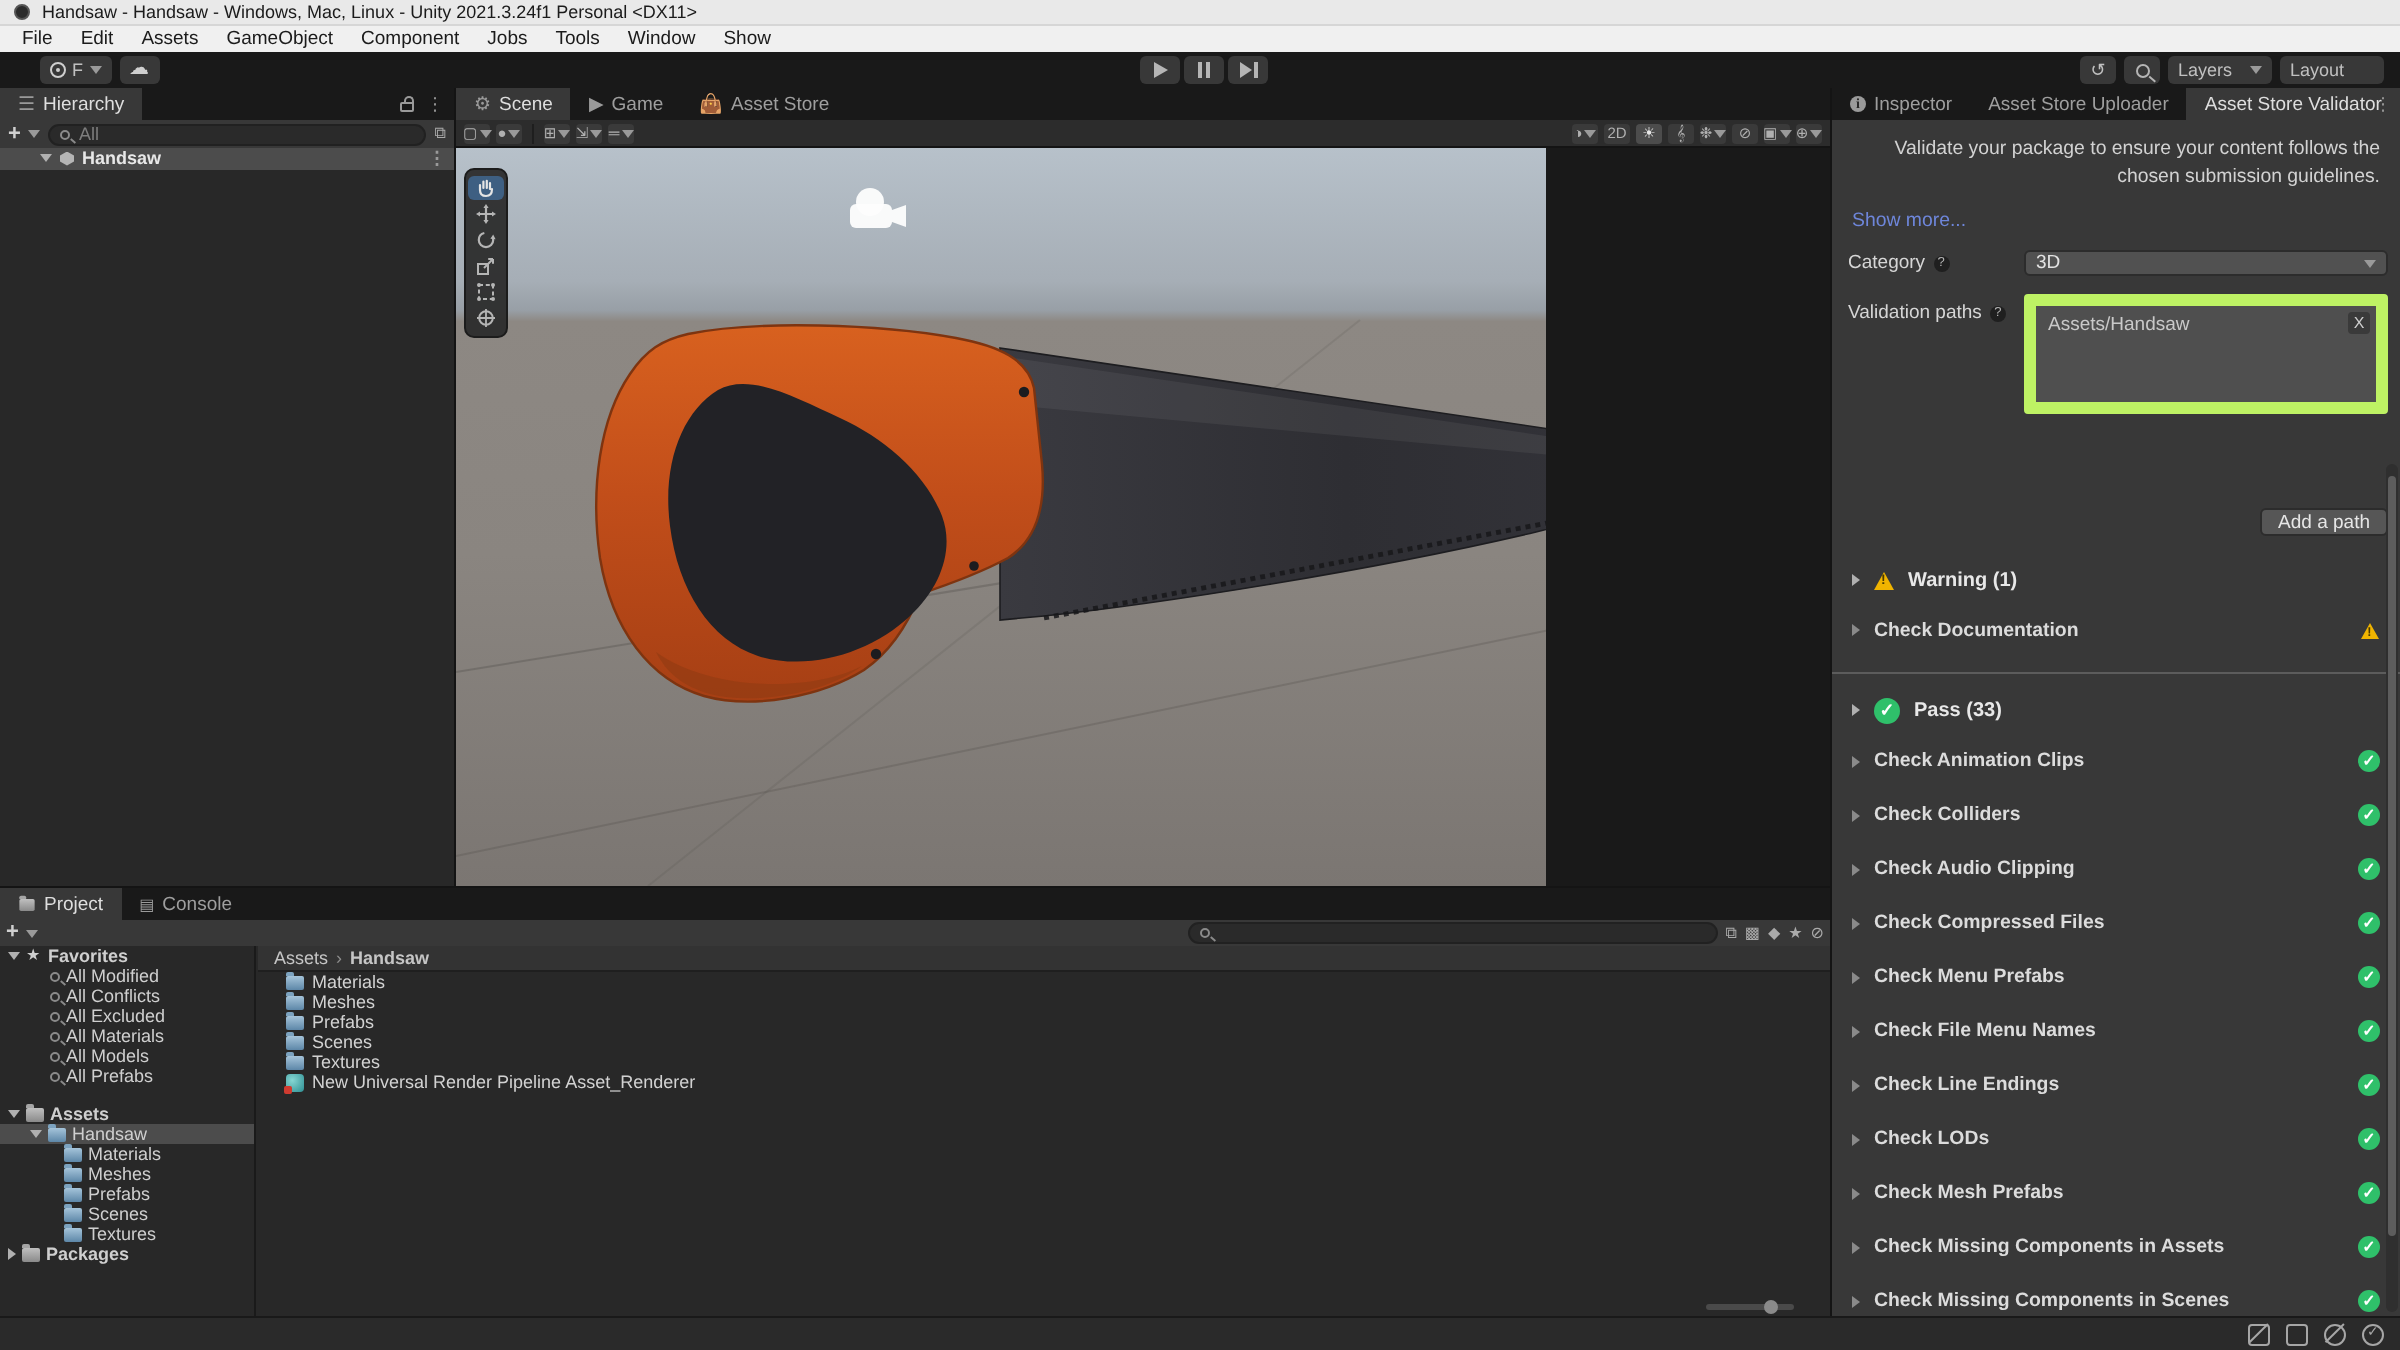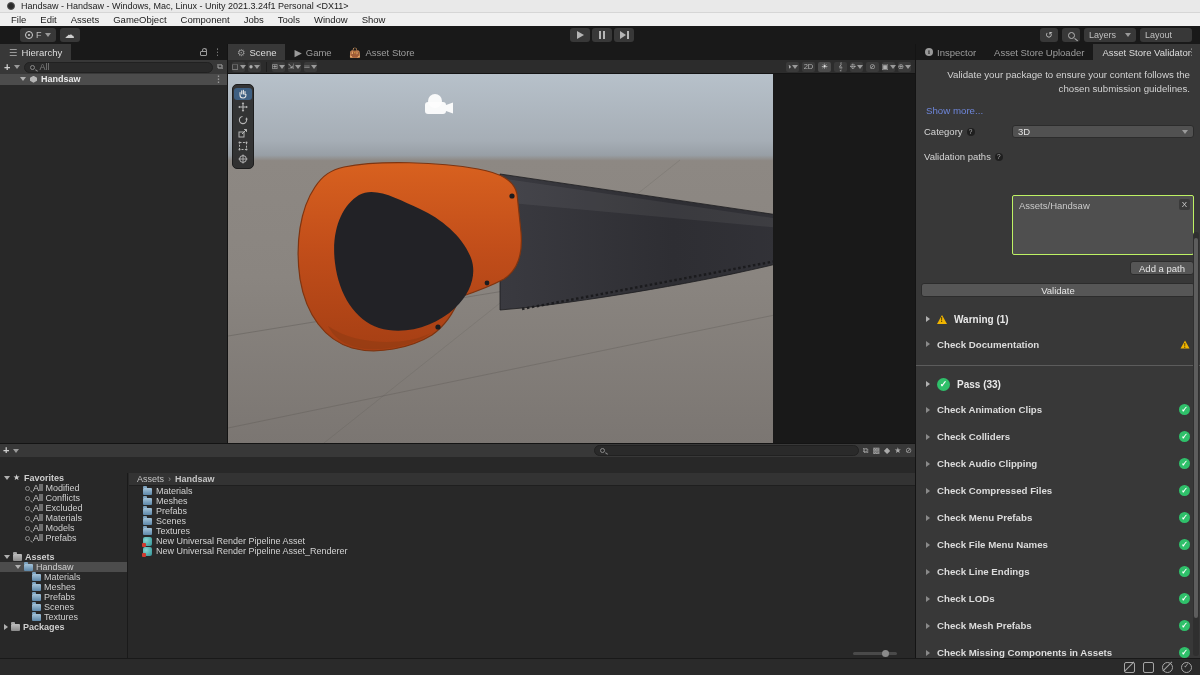--- a/index.html
+++ b/index.html
@@ -80,25 +80,25 @@
   .info-ic { width:8px; height:8px; border-radius:50%; background:#9a9a9a; color:#282828; font-size:7px; font-weight:bold;
              display:flex; align-items:center; justify-content:center; font-family:"Liberation Serif", serif; }
   .desc { padding:8px 10px 0; line-height:1.45; color:#d2d2d2; font-size:9.7px;text-align:right; }
   .link { padding:9px 10px 0; color:#6e86da; font-size:9.7px; }
   .form-row { display:flex; align-items:flex-start; padding:9px 6px 0 8px; gap:4px; }
   .form-label { width:84px; display:flex; align-items:center; gap:4px; color:#d6d6d6; font-size:9.5px; flex:none; padding-top:1px; }
   .help-ic { width:8px; height:8px; border-radius:50%; background:#1f1f1f; color:#b5b5b5; font-size:6.5px;
              display:flex; align-items:center; justify-content:center; flex:none; }
   .dropdown { flex:1; height:13px; background:#515151; border:1px solid #2c2c2c; border-radius:3px;
               display:flex; align-items:center; justify-content:space-between; padding:0 5px; color:#e2e2e2; font-size:9.5px; }
-  .paths-box { flex:1; height:60px; background:#4f4f4f; border:1px solid #bef264; border-radius:2px; position:relative;
-               padding:4px 6px; color:#c9c9c9; font-size:9.5px;margin-top:48px; }
+  .paths-box { flex:1; height:60px; background:#4f4f4f; border:6px solid #bef264; border-radius:2px; position:relative;
+               padding:4px 6px; color:#c9c9c9; font-size:9.5px; }
   .x-btn { position:absolute; right:3px; top:3px; width:11px; height:11px; background:#3a3a3a; border-radius:2px;
            color:#cfcfcf; font-size:8px; display:flex; align-items:center; justify-content:center; }
-  .addpath-row { display:flex; justify-content:flex-end; padding:6px 6px 0; }
+  .addpath-row { display:flex; justify-content:flex-end; padding:6px 6px 0;margin-top:41px; }
   .btn { background:#565656; border:1px solid #2c2c2c; border-radius:3px; color:#e6e6e6; font-size:9.5px;
          display:flex; align-items:center; justify-content:center; height:14px; padding:0 8px; }
   .validate-btn { margin:8px 5px 0; height:14px; }
   .results { margin-top:10px; }
   .res-head { display:flex; align-items:center; gap:7px; height:24px; padding:0 10px; font-weight:bold; color:#e8e8e8; font-size:10px; }
   .res-row { display:flex; align-items:center; gap:7px; height:27px; padding:0 10px; font-weight:bold; color:#dcdcdc; font-size:9.7px; }
   .res-row .grow, .res-head .grow { flex:1; }
   .tri-warn { width:0; height:0; border-left:5.5px solid transparent; border-right:5.5px solid transparent;
               border-bottom:9.5px solid #f0b400; position:relative; flex:none; }
   .tri-warn::after { content:"!"; position:absolute; left:-1.5px; top:1.5px; color:#4a3a00; font-size:7px; font-weight:bold; }
@@ -404,21 +404,20 @@
       </div>
       <div class="paths-box">
         <span>Assets/Handsaw</span>
         <span class="x-btn">X</span>
       </div>
     </div>
 
     <div class="addpath-row">
       <div class="btn">Add a path</div>
     </div>
-    <div class="btn validate-btn">Validate</div>
 
     <div class="results">
       <div class="res-head">
         <span class="tree-arrow right"></span>
         <span class="tri-warn"></span>
         <span>Warning (1)</span>
       </div>
       <div class="res-row" style="height:26px;">
         <span class="tree-arrow right" style="border-left-color:#8a8a8a;"></span>
         <span class="grow">Check Documentation</span>
@@ -505,20 +504,30 @@
             
           </div>
         </div>
     </div>
     <div class="vscroll">
         <div class="vthumb"></div>
       </div>
   </div>
 
   <div id="bottompanel" class="abs">
+    <div class="tabstrip">
+      <div class="tab active">
+        <span class="fold gray" style="transform:scale(.85);"></span>
+        <span>Project</span>
+      </div>
+      <div class="tab">
+        <span style="color:#9a9a9a; font-size:8px;">▤</span>
+        <span>Console</span>
+      </div>
+    </div>
     <div class="toolrow" id="proj-toolbar">
       <span class="plus-g">+</span>
       <span class="caret"></span>
       <span style="flex:1;"></span>
       <div class="search-box" style="width:265px;">
         <span class="mini-mag"></span>
       </div>
       <span class="proj-ic">⧉</span>
       <span class="proj-ic">▩</span>
       <span class="proj-ic">◆</span>
@@ -652,24 +661,20 @@
           <div class="file-row">
             <span class="ficon t-folder"></span>
             <span>Scenes</span>
           </div>
 
           <div class="file-row">
             <span class="ficon t-folder"></span>
             <span>Textures</span>
           </div>
 
-          <div class="file-row">
-            <span class="ficon t-pipeline"></span>
-            <span>New Universal Render Pipeline Asset</span>
-          </div>
 
           <div class="file-row">
             <span class="ficon t-pipeline"></span>
             <span>New Universal Render Pipeline Asset_Renderer</span>
           </div>
         </div>
       <div class="hslider"></div>
     </div>
   </div>
 

